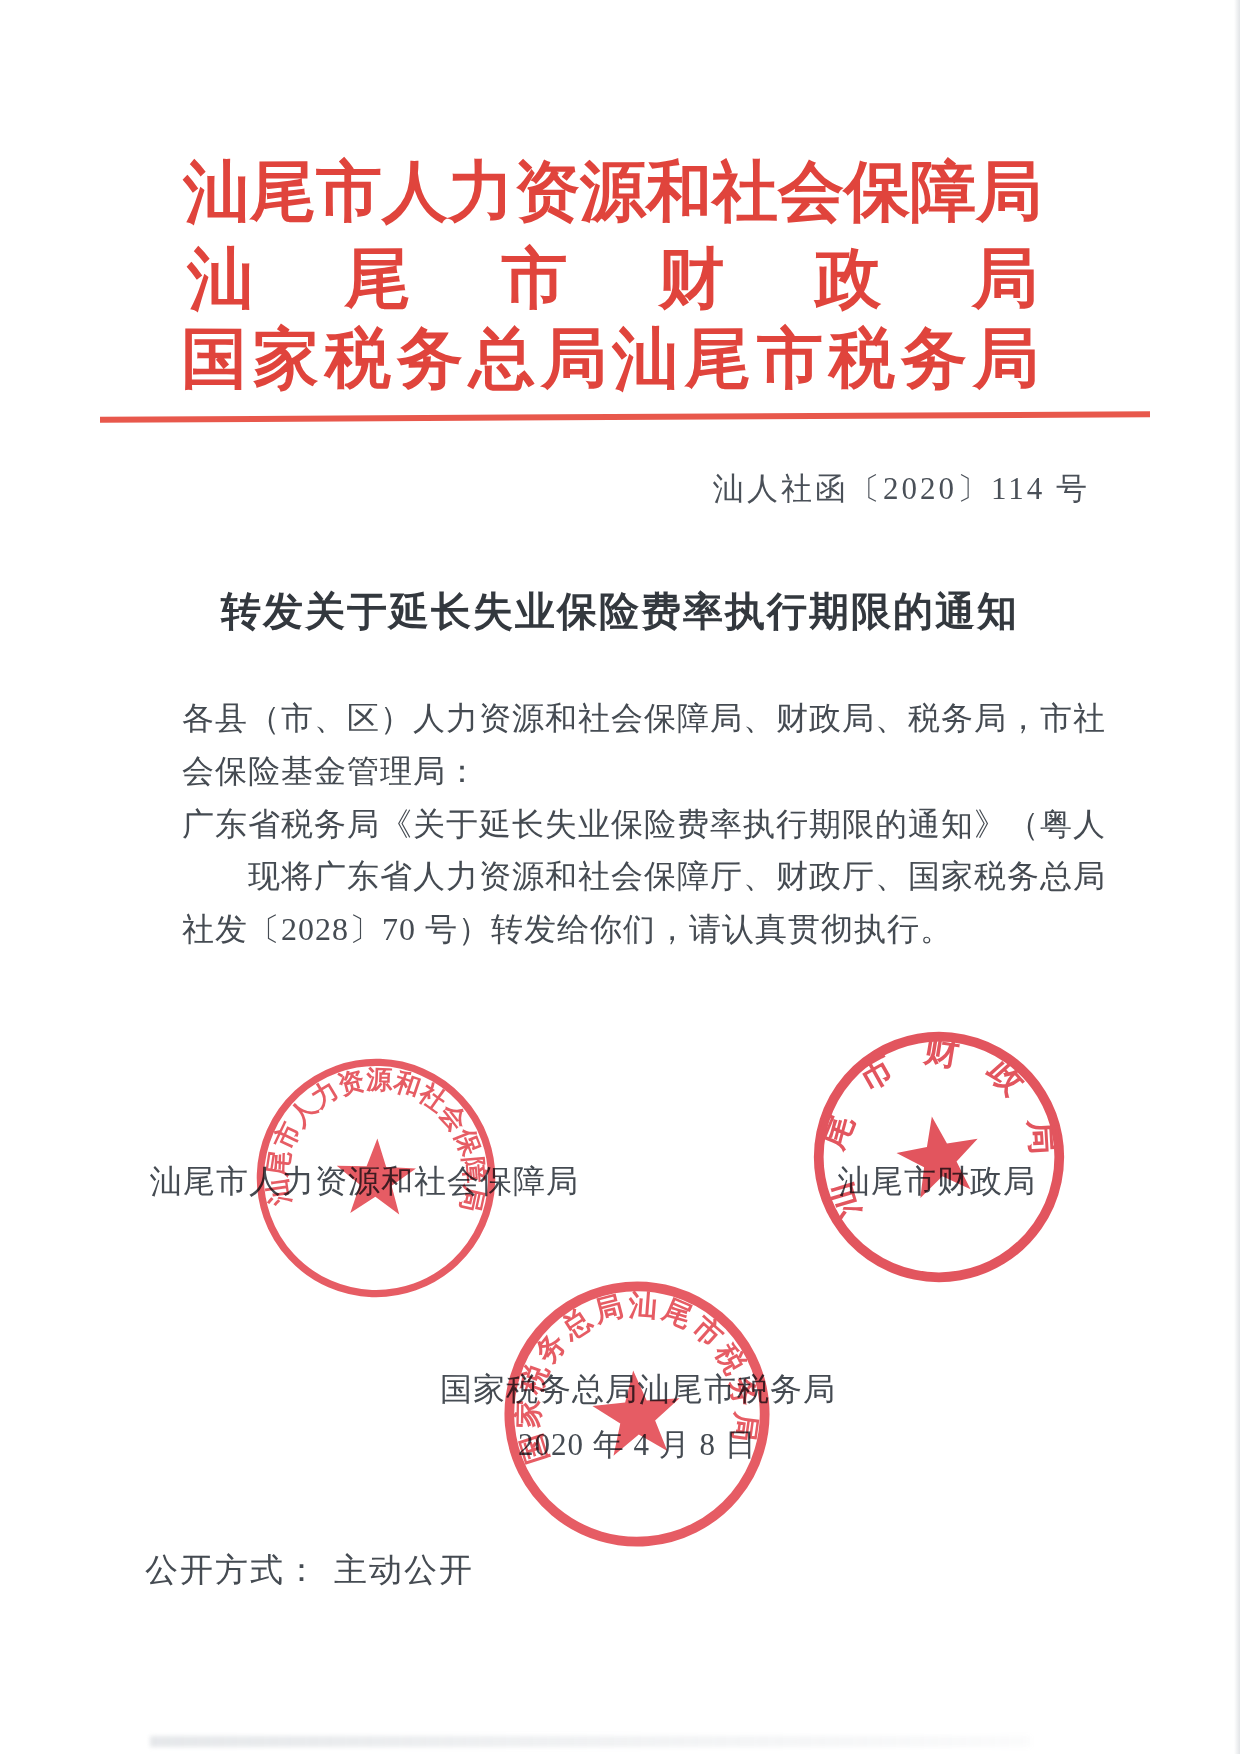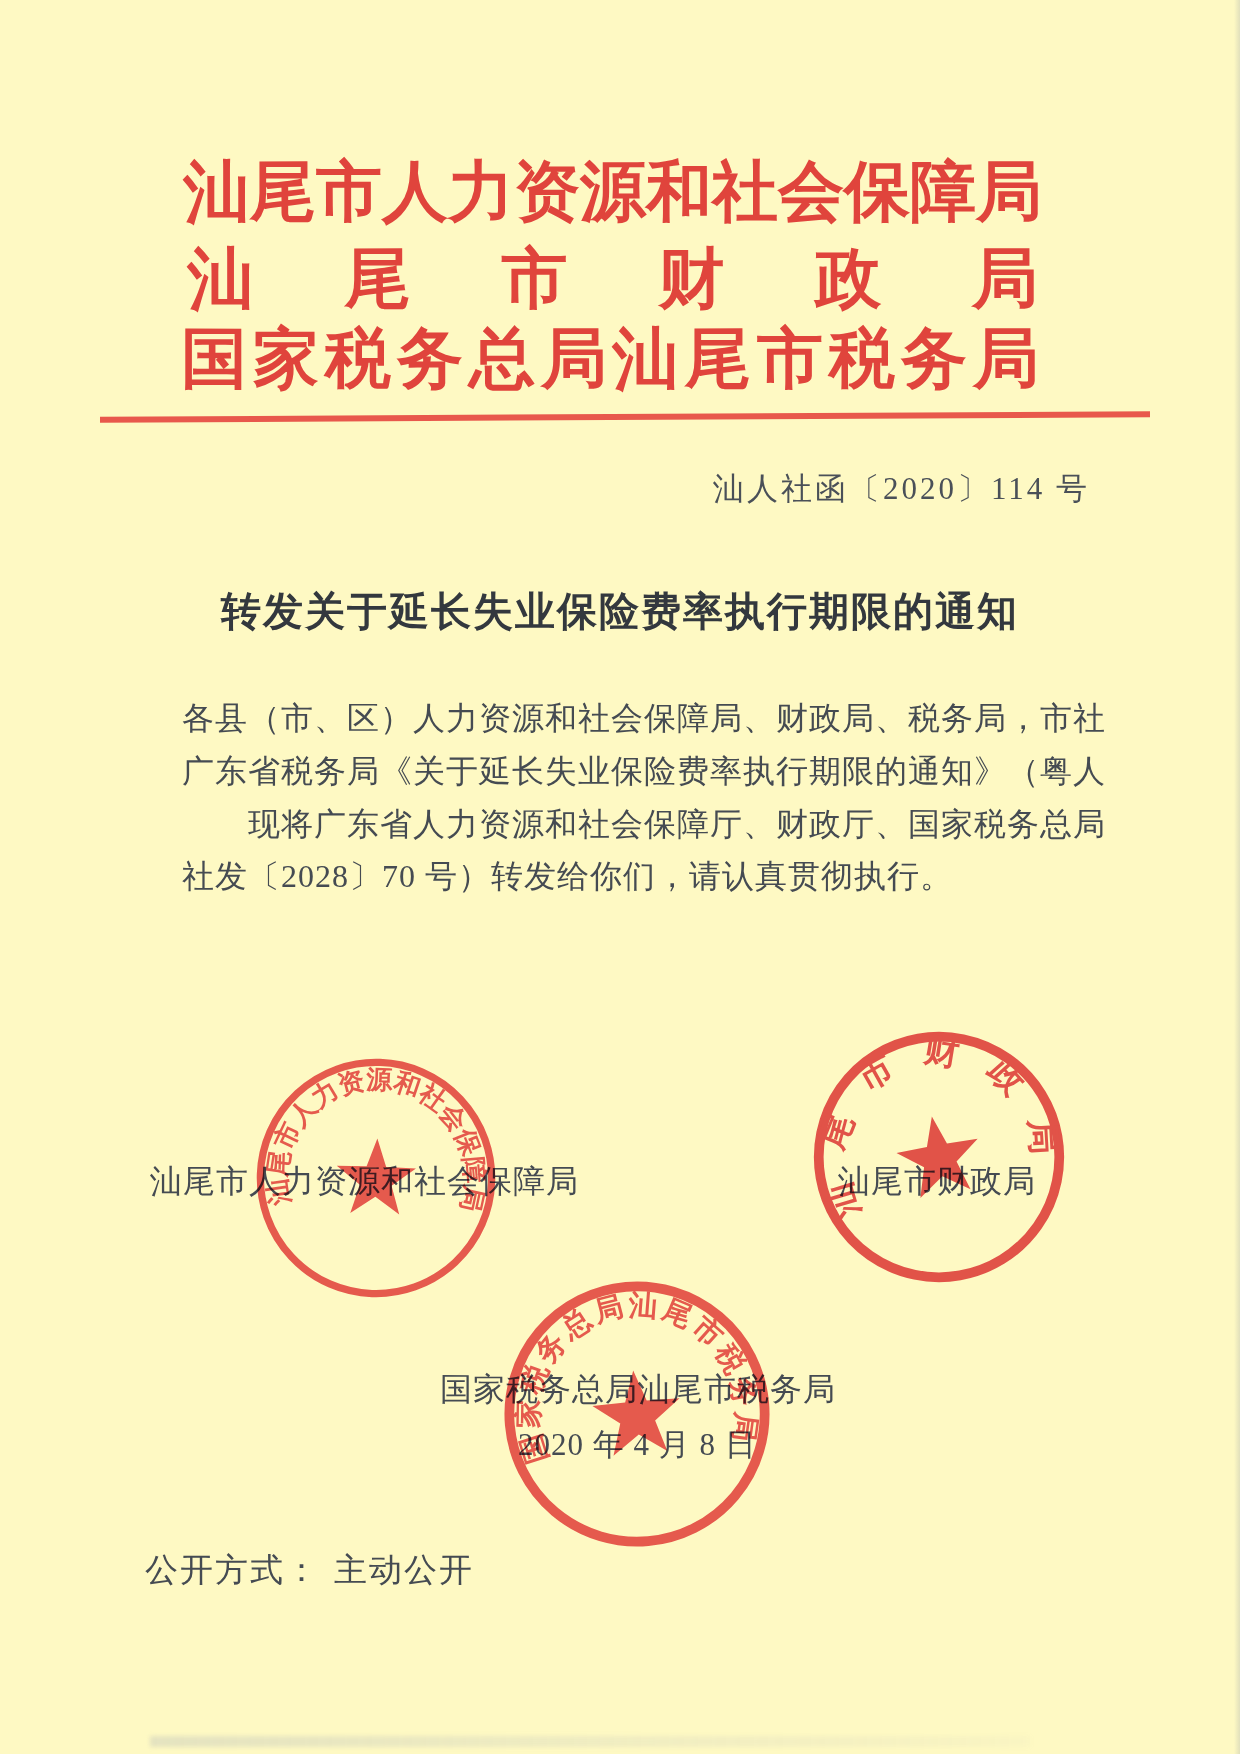--- a/index.html
+++ b/index.html
@@ -5,21 +5,21 @@
   html, body {
     margin: 0;
     padding: 0;
     background: #e9eaec;
   }
   .page {
     position: relative;
     width: 1240px;
     height: 1754px;
     margin: 0 auto;
-    background: #fef9c3;
+    background: #ffffff;
     overflow: hidden;
     font-family: "Liberation Serif", "DejaVu Serif", serif;
   }
   
   .lh-line {
     position: absolute;
     left: 180px;
     width: 866px;
     color: #e0443c;
     font-size: 66px;
@@ -166,20 +166,21 @@
   </div>
 
   <div class="red-rule"></div>
 
   <div class="doc-number">汕人社函〔2020〕114 号</div>
 
   <h1 class="doc-title">转发关于延长失业保险费率执行期限的通知</h1>
 
   <div class="body-text">
     <div class="body-line">各县（市、区）人力资源和社会保障局、财政局、税务局，市社</div>
+    <div class="body-line">会保险基金管理局：</div>
     <div class="body-line">广东省税务局《关于延长失业保险费率执行期限的通知》（粤人</div>
     <div class="body-line indent">现将广东省人力资源和社会保障厅、财政厅、国家税务总局</div>
     <div class="body-line">社发〔2028〕70 号）转发给你们，请认真贯彻执行。</div>
   </div>
 
   <div class="sig sig-left">汕尾市人力资源和社会保障局</div>
   <div class="sig sig-right">汕尾市财政局</div>
   <div class="sig sig-center">国家税务总局汕尾市税务局</div>
   <div class="sig sig-date">2020 年 4 月 8 日</div>
 

